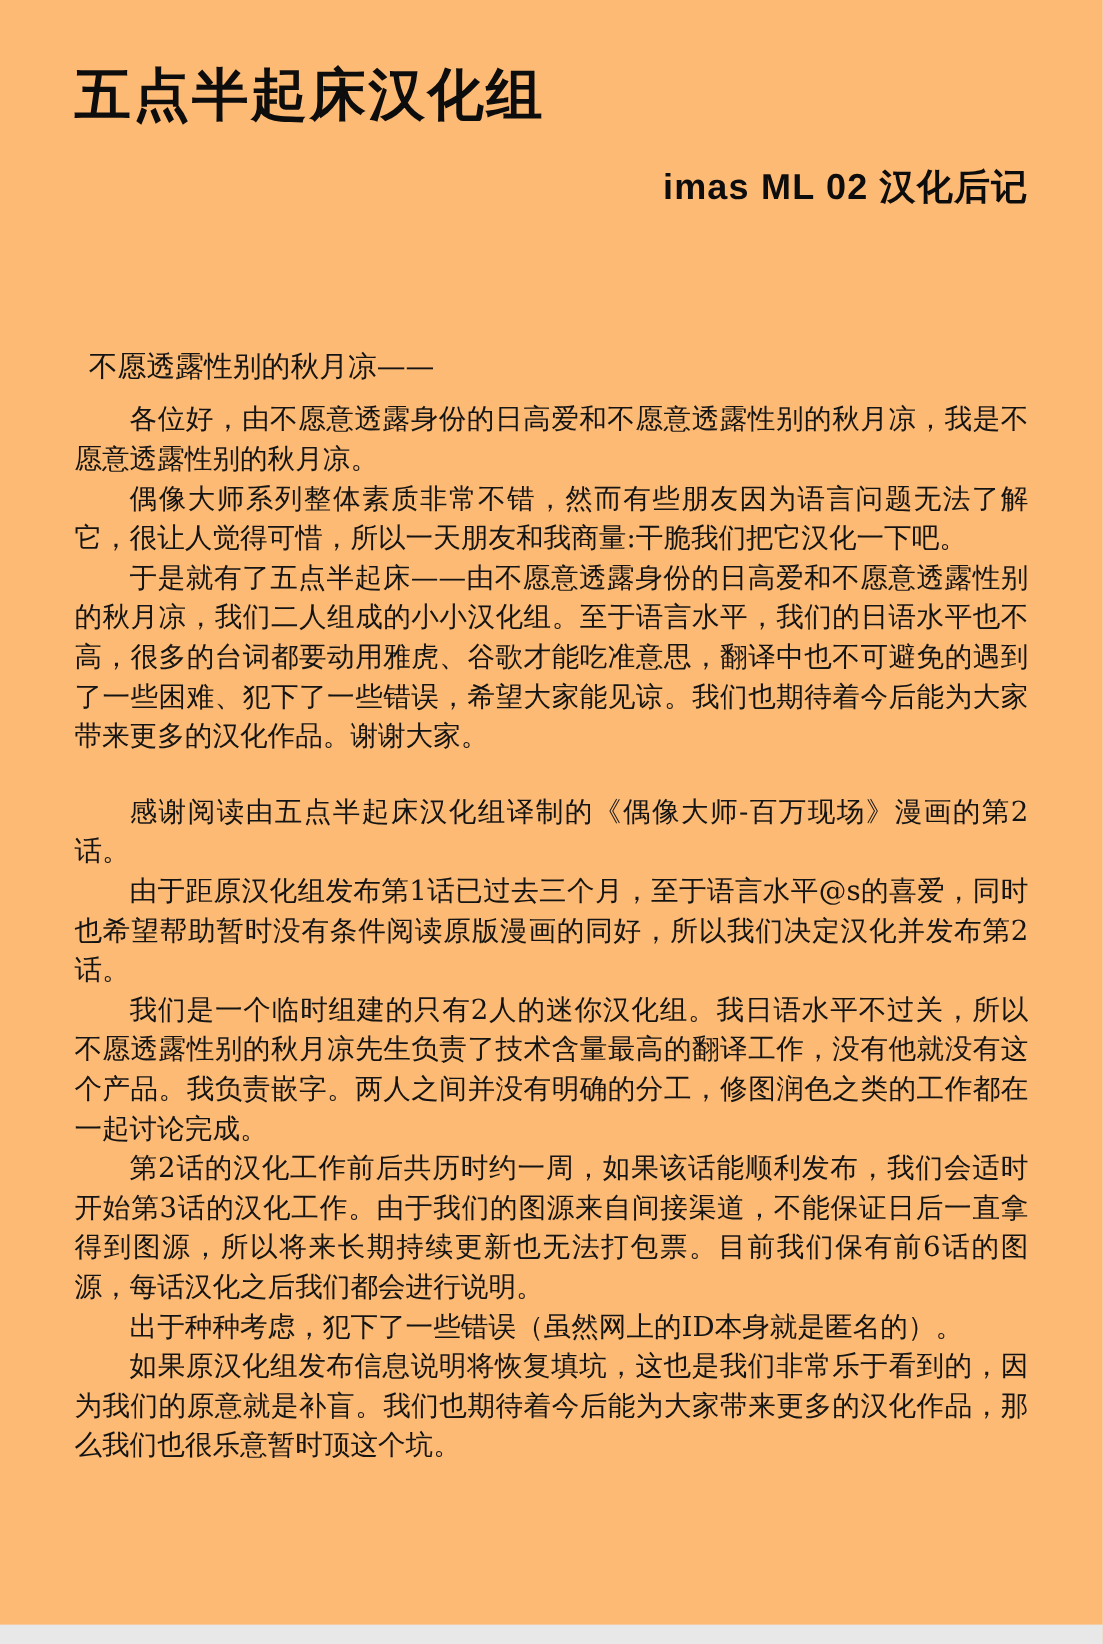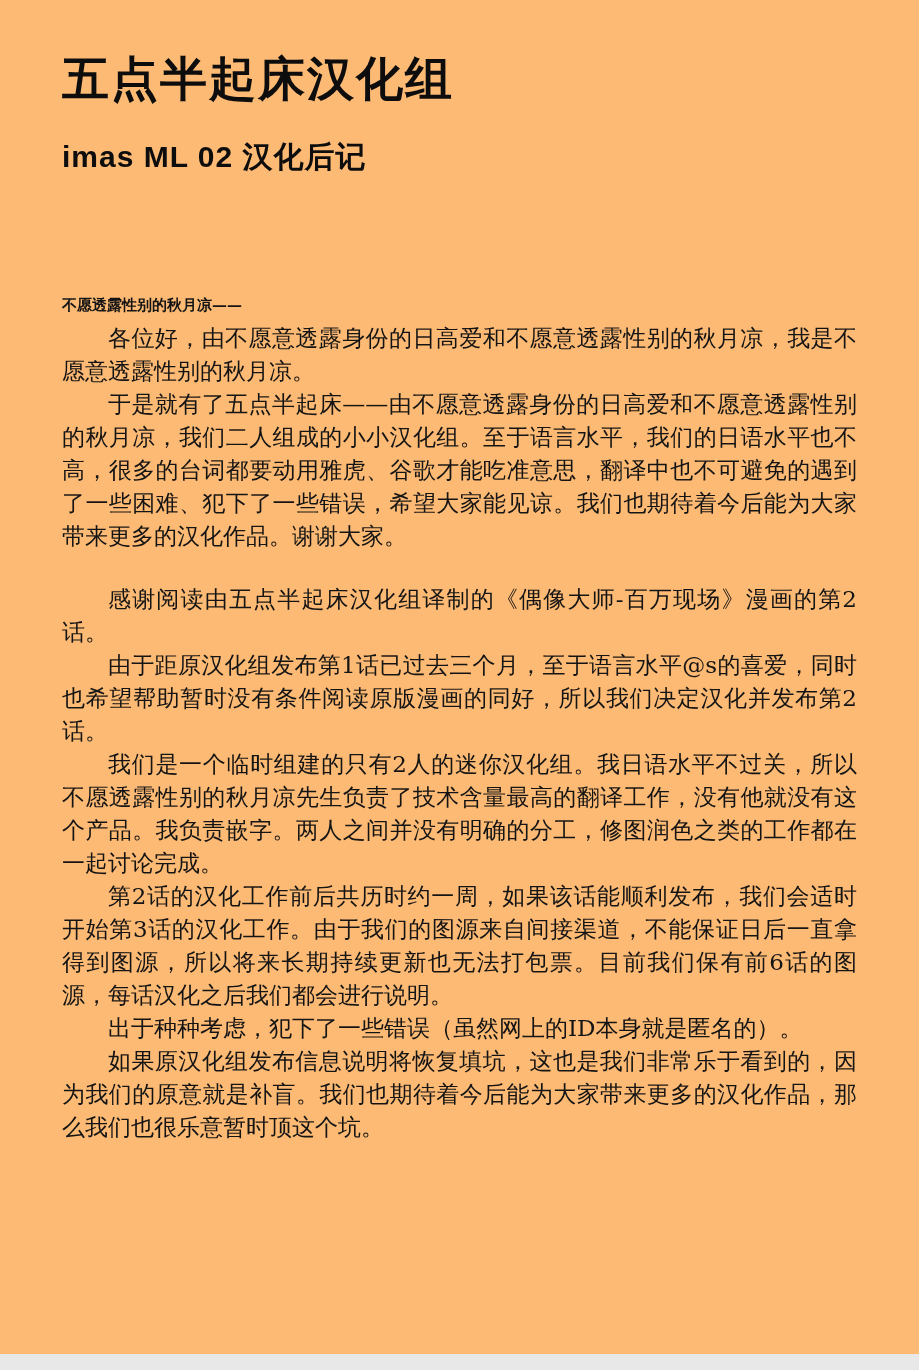--- a/index.html
+++ b/index.html
@@ -25,29 +25,30 @@
     color: #0d0d0d;
   }
   .doc-subtitle {
     margin: 34px 0 0 0;
     font-family: "Liberation Sans", sans-serif;
     font-weight: 700;
     font-size: 30px;
     line-height: 1.1;
     letter-spacing: 1px;
     color: #0d0d0d;
+    text-align: right;
   }
   .section { margin: 0; }
   .section-first { margin-top: 116px; }
   .section-second { margin-top: 30px; }
   .section-heading {
-    margin: 0;
-    font-size: 15px;
+    margin: 12px;
+    font-size: 24px;
     line-height: 33px;
-    font-weight: 700;
+    font-weight: 400;
     color: #141414;
   }
   .body-paragraph {
     margin: 0;
     font-size: 23px;
     line-height: 33px;
     text-indent: 2em;
     text-align: justify;
     text-justify: inter-ideograph;
     color: #141414;
@@ -58,20 +59,21 @@
 
 <div class="page">
 
   <h1 class="doc-title">五点半起床汉化组</h1>
 
   <h2 class="doc-subtitle">imas ML 02 汉化后记</h2>
 
   <div class="section section-first">
     <h3 class="section-heading">不愿透露性别的秋月凉——</h3>
     <p class="body-paragraph">各位好，由不愿意透露身份的日高爱和不愿意透露性别的秋月凉，我是不愿意透露性别的秋月凉。</p>
+    <p class="body-paragraph">偶像大师系列整体素质非常不错，然而有些朋友因为语言问题无法了解它，很让人觉得可惜，所以一天朋友和我商量:干脆我们把它汉化一下吧。</p>
     <p class="body-paragraph">于是就有了五点半起床——由不愿意透露身份的日高爱和不愿意透露性别的秋月凉，我们二人组成的小小汉化组。至于语言水平，我们的日语水平也不高，很多的台词都要动用雅虎、谷歌才能吃准意思，翻译中也不可避免的遇到了一些困难、犯下了一些错误，希望大家能见谅。我们也期待着今后能为大家带来更多的汉化作品。谢谢大家。</p>
   </div>
 
   <div class="section section-second">
     <p class="body-paragraph">感谢阅读由五点半起床汉化组译制的《偶像大师-百万现场》漫画的第2话。</p>
     <p class="body-paragraph">由于距原汉化组发布第1话已过去三个月，至于语言水平@s的喜爱，同时也希望帮助暂时没有条件阅读原版漫画的同好，所以我们决定汉化并发布第2话。</p>
     <p class="body-paragraph">我们是一个临时组建的只有2人的迷你汉化组。我日语水平不过关，所以不愿透露性别的秋月凉先生负责了技术含量最高的翻译工作，没有他就没有这个产品。我负责嵌字。两人之间并没有明确的分工，修图润色之类的工作都在一起讨论完成。</p>
     <p class="body-paragraph">第2话的汉化工作前后共历时约一周，如果该话能顺利发布，我们会适时开始第3话的汉化工作。由于我们的图源来自间接渠道，不能保证日后一直拿得到图源，所以将来长期持续更新也无法打包票。目前我们保有前6话的图源，每话汉化之后我们都会进行说明。</p>
     <p class="body-paragraph">出于种种考虑，犯下了一些错误（虽然网上的ID本身就是匿名的）。</p>
     <p class="body-paragraph">如果原汉化组发布信息说明将恢复填坑，这也是我们非常乐于看到的，因为我们的原意就是补盲。我们也期待着今后能为大家带来更多的汉化作品，那么我们也很乐意暂时顶这个坑。</p>

